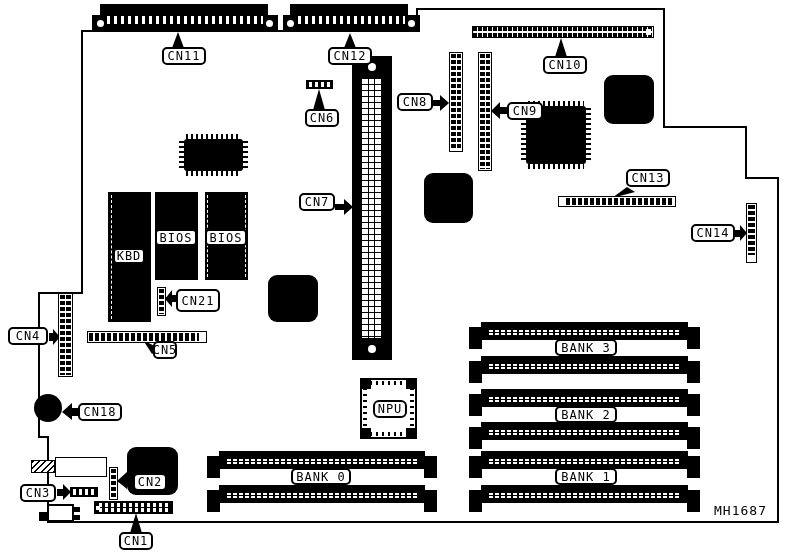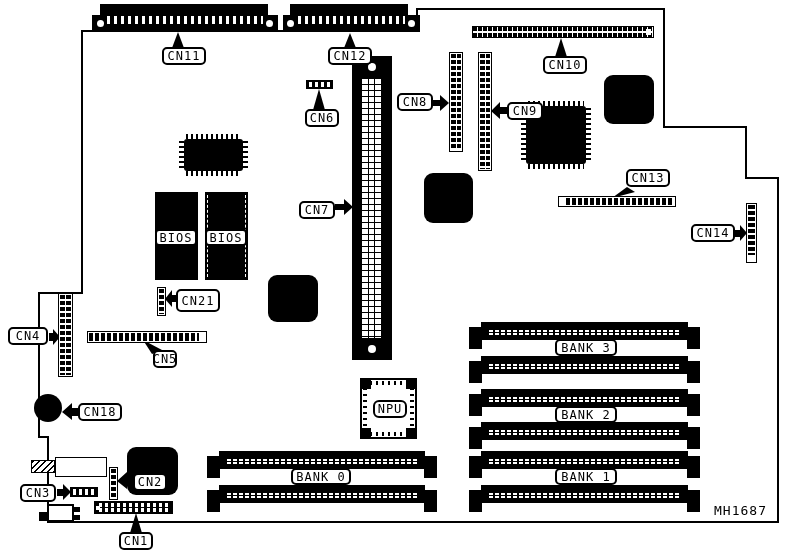--- a/index.html
+++ b/index.html
@@ -174,20 +174,24 @@
 
   <div class="blk z2" style="left:34px;top:394px;width:28px;height:28px;border-radius:50%"></div>
   <div class="abs z2" style="left:31px;top:460px;width:24px;height:13px;border:1px solid #000;
        background:repeating-linear-gradient(135deg,#000 0 1.5px,#fff 1.5px 4.5px)"></div>
   <div class="abs z2" style="left:55px;top:457px;width:52px;height:20px;background:#fff;border:1px solid #000"></div>
   <div class="abs z2" style="left:47px;top:504px;width:27px;height:18px;background:#fff;border:2px solid #000"></div>
   <div class="blk z2" style="left:39px;top:512px;width:9px;height:9px"></div>
   <div class="blk z2" style="left:74px;top:507px;width:6px;height:5px"></div>
   <div class="blk z2" style="left:74px;top:515px;width:6px;height:5px"></div>
 
+  <div class="blk z2" style="left:108px;top:192px;width:43px;height:130px">
+    <span class="dash-v" style="left:3px"></span>
+    <span class="lbl" style="left:5px;top:56px;width:32px;height:16px">KBD</span>
+  </div>
   <div class="blk z2" style="left:155px;top:192px;width:43px;height:88px">
     <span class="lbl" style="left:0;top:37px;width:42px;height:17px">BIOS</span>
   </div>
   <div class="blk z2" style="left:205px;top:192px;width:43px;height:88px">
     <span class="dash-v" style="left:2px"></span>
     <span class="dash-v" style="right:2px"></span>
     <span class="lbl" style="left:0;top:37px;width:42px;height:17px">BIOS</span>
   </div>
 
 
@@ -256,27 +260,27 @@
   <div class="simm z2" style="left:481px;top:485px;width:207px;height:18px">
     <span class="stripe" style="top:8px"></span>
       <span class="stripe" style="top:11px"></span>
   </div>
   <div class="co" style="left:555px;top:468px;width:62px;height:17px">BANK 1</div>
 
   <div class="co" style="left:162px;top:47px;width:44px;height:18px">CN11</div>
   <div class="co" style="left:328px;top:47px;width:44px;height:18px">CN12</div>
   <div class="co" style="left:543px;top:56px;width:44px;height:18px">CN10</div>
   <div class="co" style="left:305px;top:109px;width:34px;height:18px">CN6</div>
-  <div class="co" style="left:299px;top:201px;width:36px;height:18px">CN7</div>
+  <div class="co" style="left:299px;top:193px;width:36px;height:18px">CN7</div>
   <div class="co" style="left:397px;top:93px;width:36px;height:18px">CN8</div>
   <div class="co" style="left:507px;top:102px;width:36px;height:18px">CN9</div>
   <div class="co" style="left:626px;top:169px;width:44px;height:18px">CN13</div>
   <div class="co" style="left:691px;top:224px;width:44px;height:18px">CN14</div>
   <div class="co" style="left:8px;top:327px;width:40px;height:18px">CN4</div>
-  <div class="co" style="left:153px;top:350px;width:24px;height:18px">CN5</div>
+  <div class="co" style="left:153px;top:341px;width:24px;height:18px">CN5</div>
   <div class="co" style="left:176px;top:289px;width:44px;height:23px">CN21</div>
   <div class="co" style="left:78px;top:403px;width:44px;height:18px">CN18</div>
   <div class="co" style="left:133px;top:473px;width:34px;height:18px">CN2</div>
   <div class="co" style="left:20px;top:484px;width:36px;height:18px">CN3</div>
   <div class="co" style="left:119px;top:532px;width:34px;height:18px">CN1</div>
 
   <div class="part-num" style="left:714px;top:503px">MH1687</div>
 
 </div>
 

